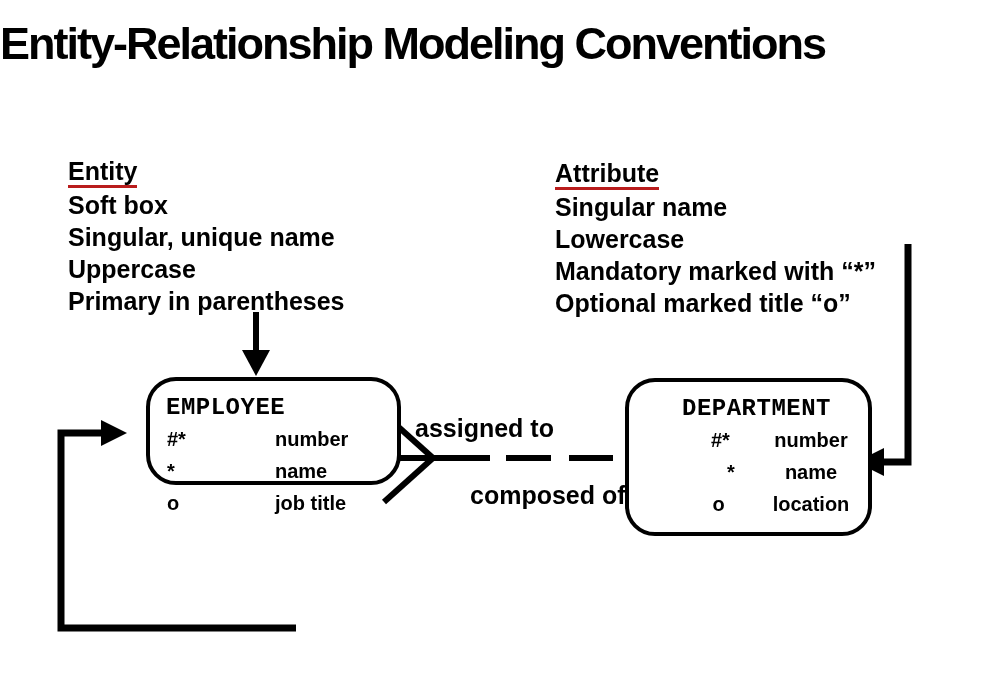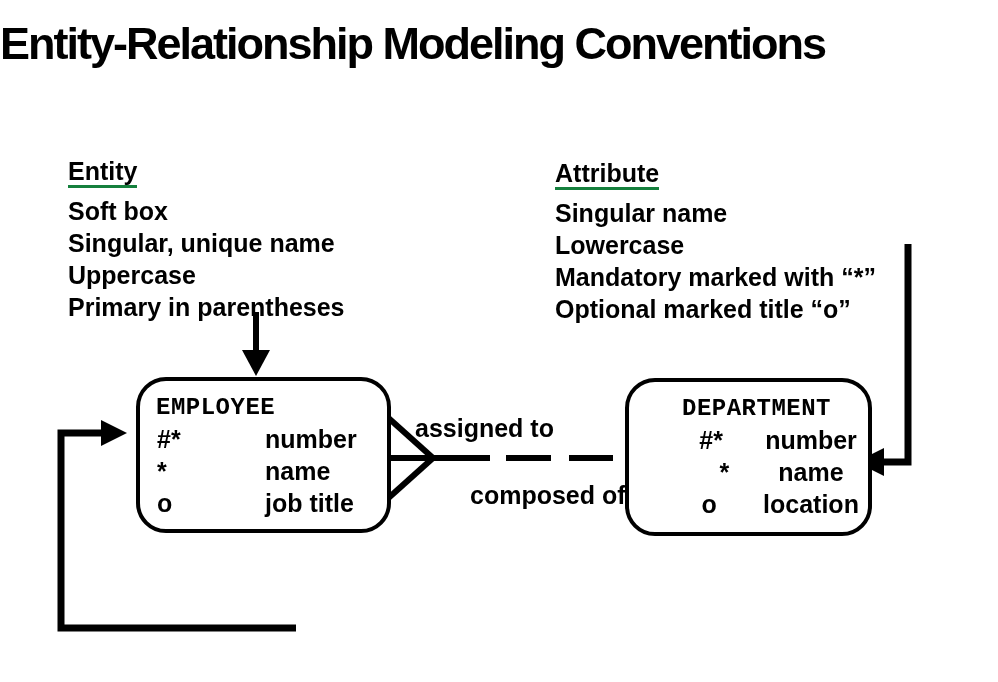--- a/index.html
+++ b/index.html
@@ -9,37 +9,37 @@
   }
   #diagram-svg{position:absolute;left:0;top:0;width:998px;height:682px;}
 
   .page-title{
     position:absolute;top:18px;left:0;width:998px;text-align:left;
     font-size:45px;font-weight:bold;letter-spacing:-2px;line-height:52px;
     white-space:nowrap;
   }
 
   .legend{position:absolute;font-size:25px;font-weight:bold;line-height:32px;white-space:nowrap;}
-  .legend-heading span{display:inline-block;border-bottom:3px solid #15803d;line-height:28px;margin-bottom:7px;}
+  .legend-heading span{display:inline-block;border-bottom:3px solid #b91c1c;line-height:28px;margin-bottom:1px;}
   #legend-entity{left:68px;top:155px;}
   #legend-attribute{left:555px;top:157px;}
   #legend-uid{left:312px;top:584px;}
 
   .entity-box{
     position:absolute;border:4px solid #000;border-radius:30px;background:#fff;
     box-sizing:border-box;
   }
-  #employee-box{left:136px;top:377px;width:255px;height:156px;}
+  #employee-box{left:146px;top:377px;width:255px;height:108px;}
   #department-box{left:625px;top:378px;width:247px;height:158px;text-align:center;}
   .entity-name{
     font-family:"Liberation Mono",monospace;font-weight:bold;font-size:24px;
     margin:13px 0 0 16px;letter-spacing:0.5px;white-space:nowrap;
   }
   .attr-rows{margin:2px 0 0 17px;}
-  .attr-row{line-height:32px;font-size:25px;font-weight:bold;white-space:nowrap;}
+  .attr-row{line-height:32px;font-size:20px;font-weight:bold;white-space:nowrap;}
   .attr-marker{display:inline-block;width:108px;}
 
   .rel-label{position:absolute;font-size:25px;font-weight:bold;white-space:nowrap;line-height:26px;margin-top:8px;}
   #rel-label-top{left:415px;top:407px;}
   #rel-label-bottom{left:470px;top:474px;}
 </style>
 </head>
 <body>
 
 <div id="canvas">

